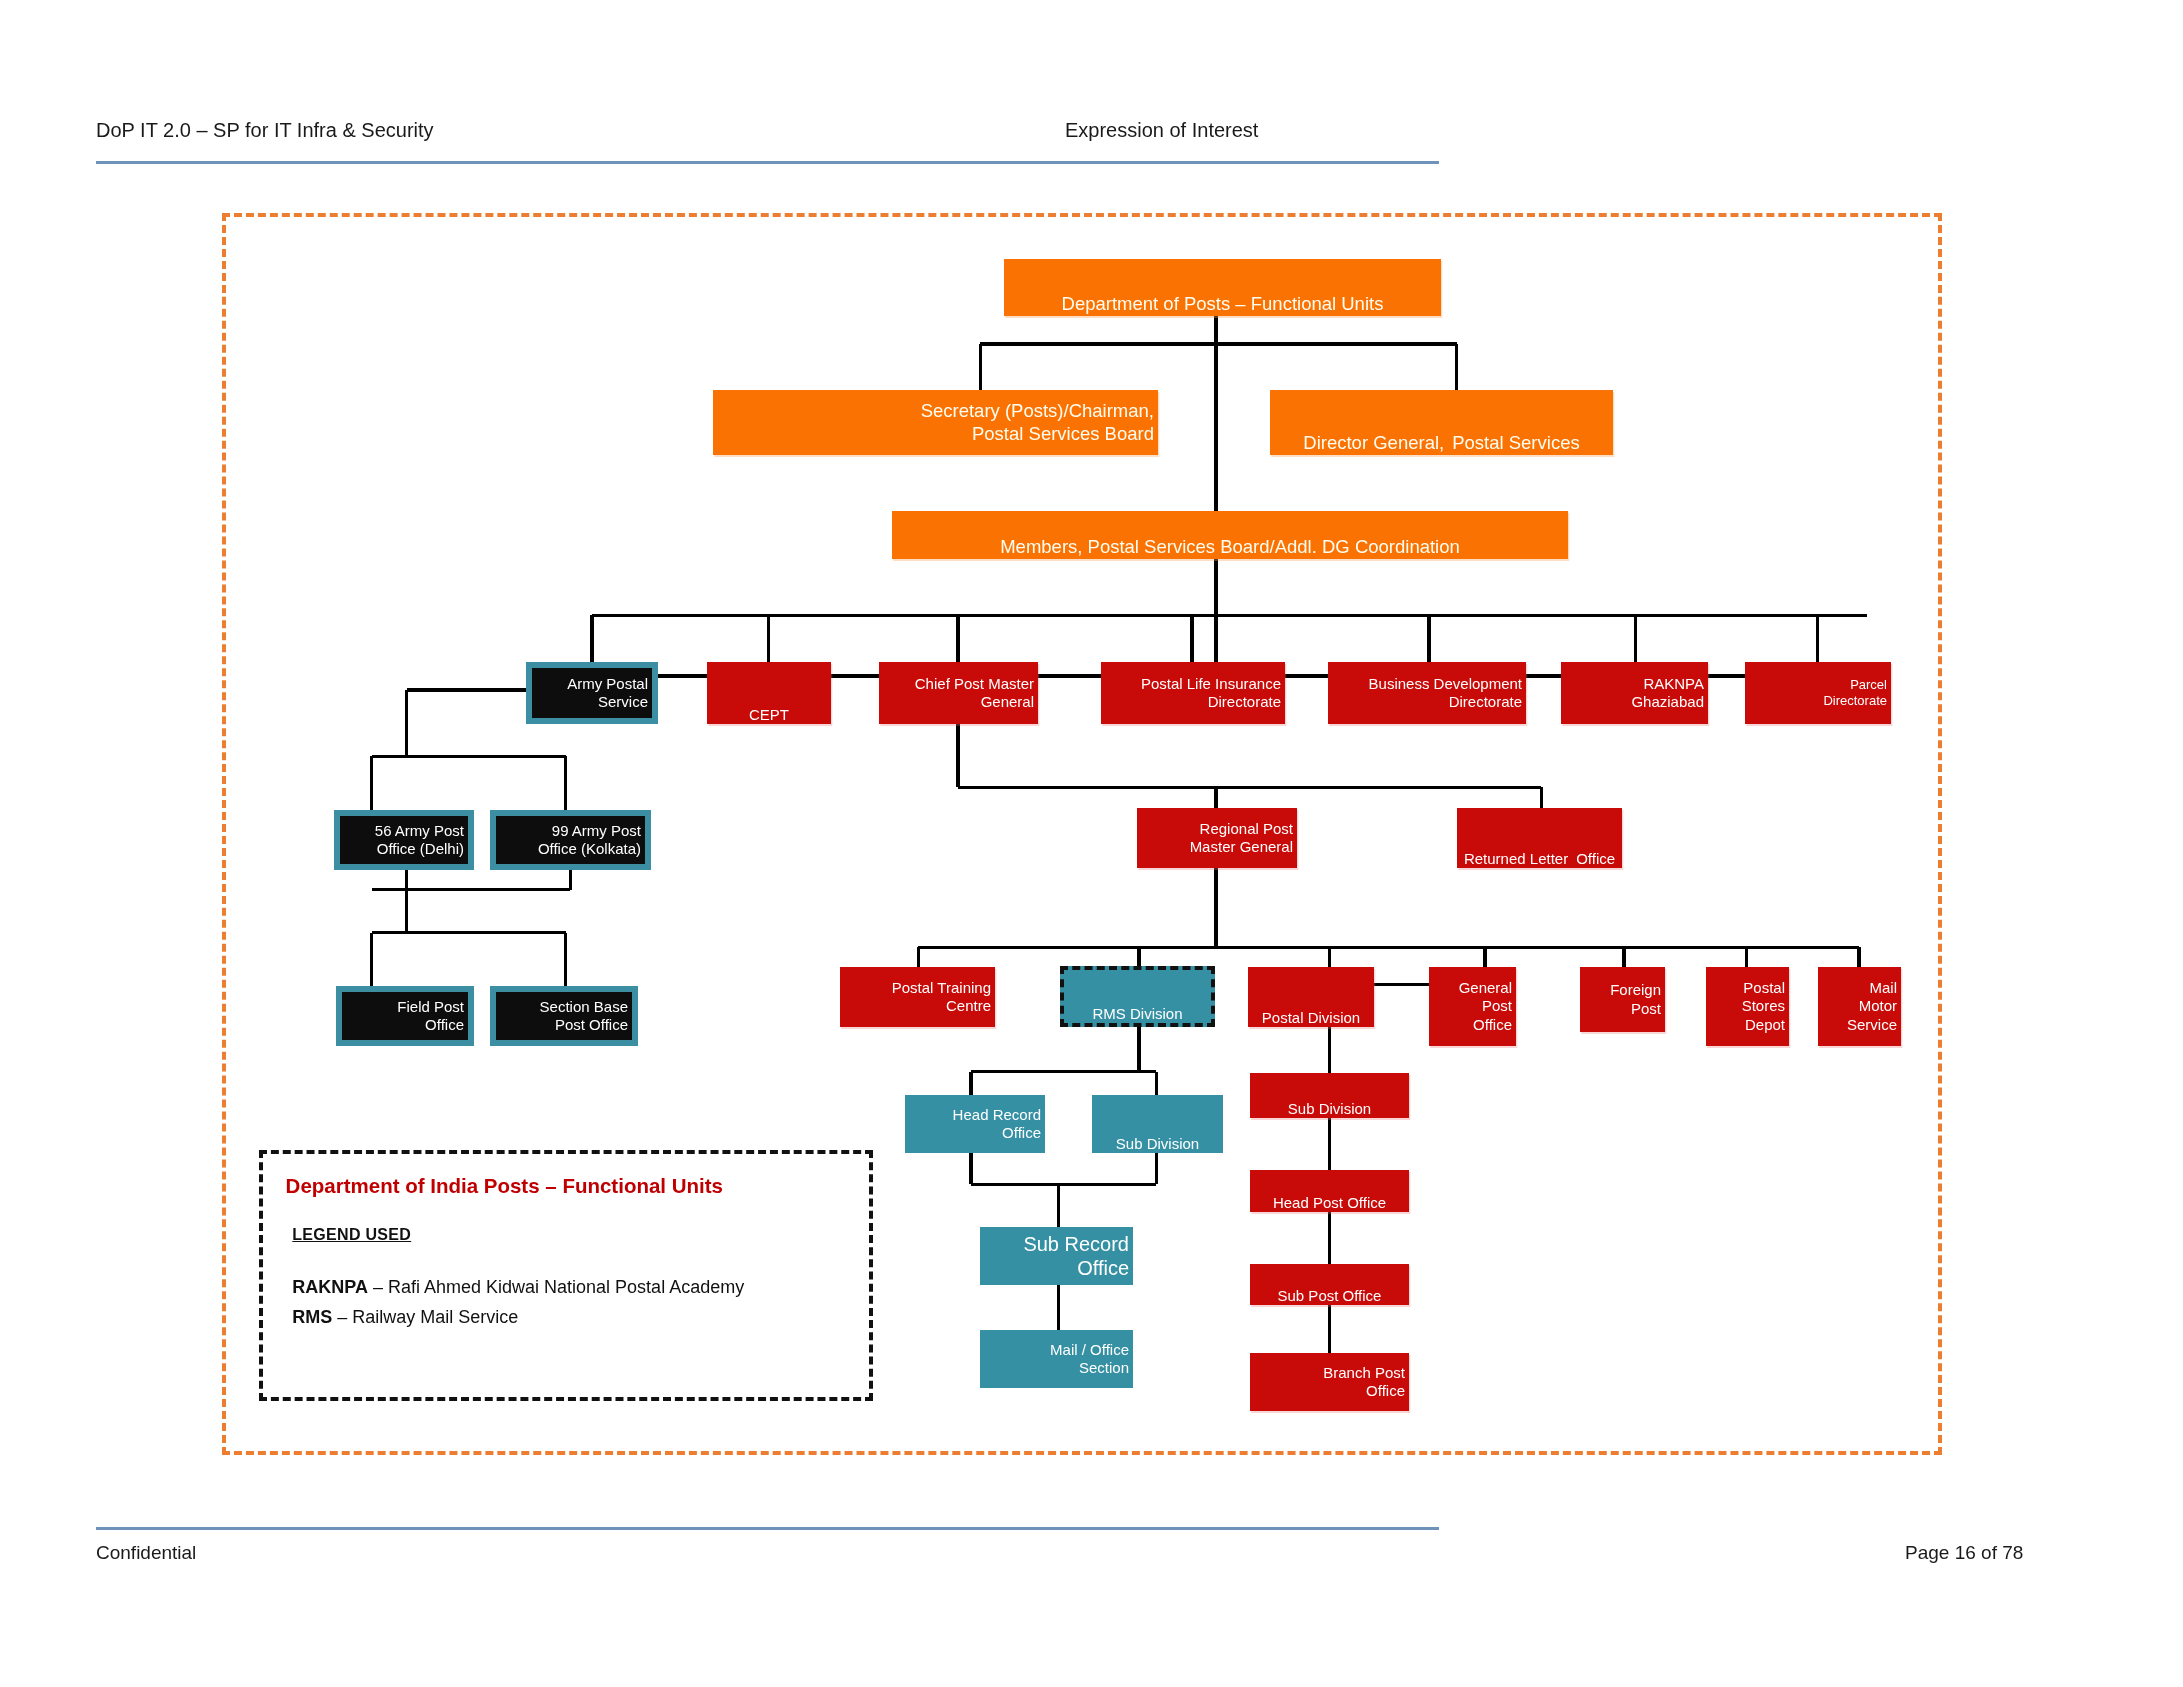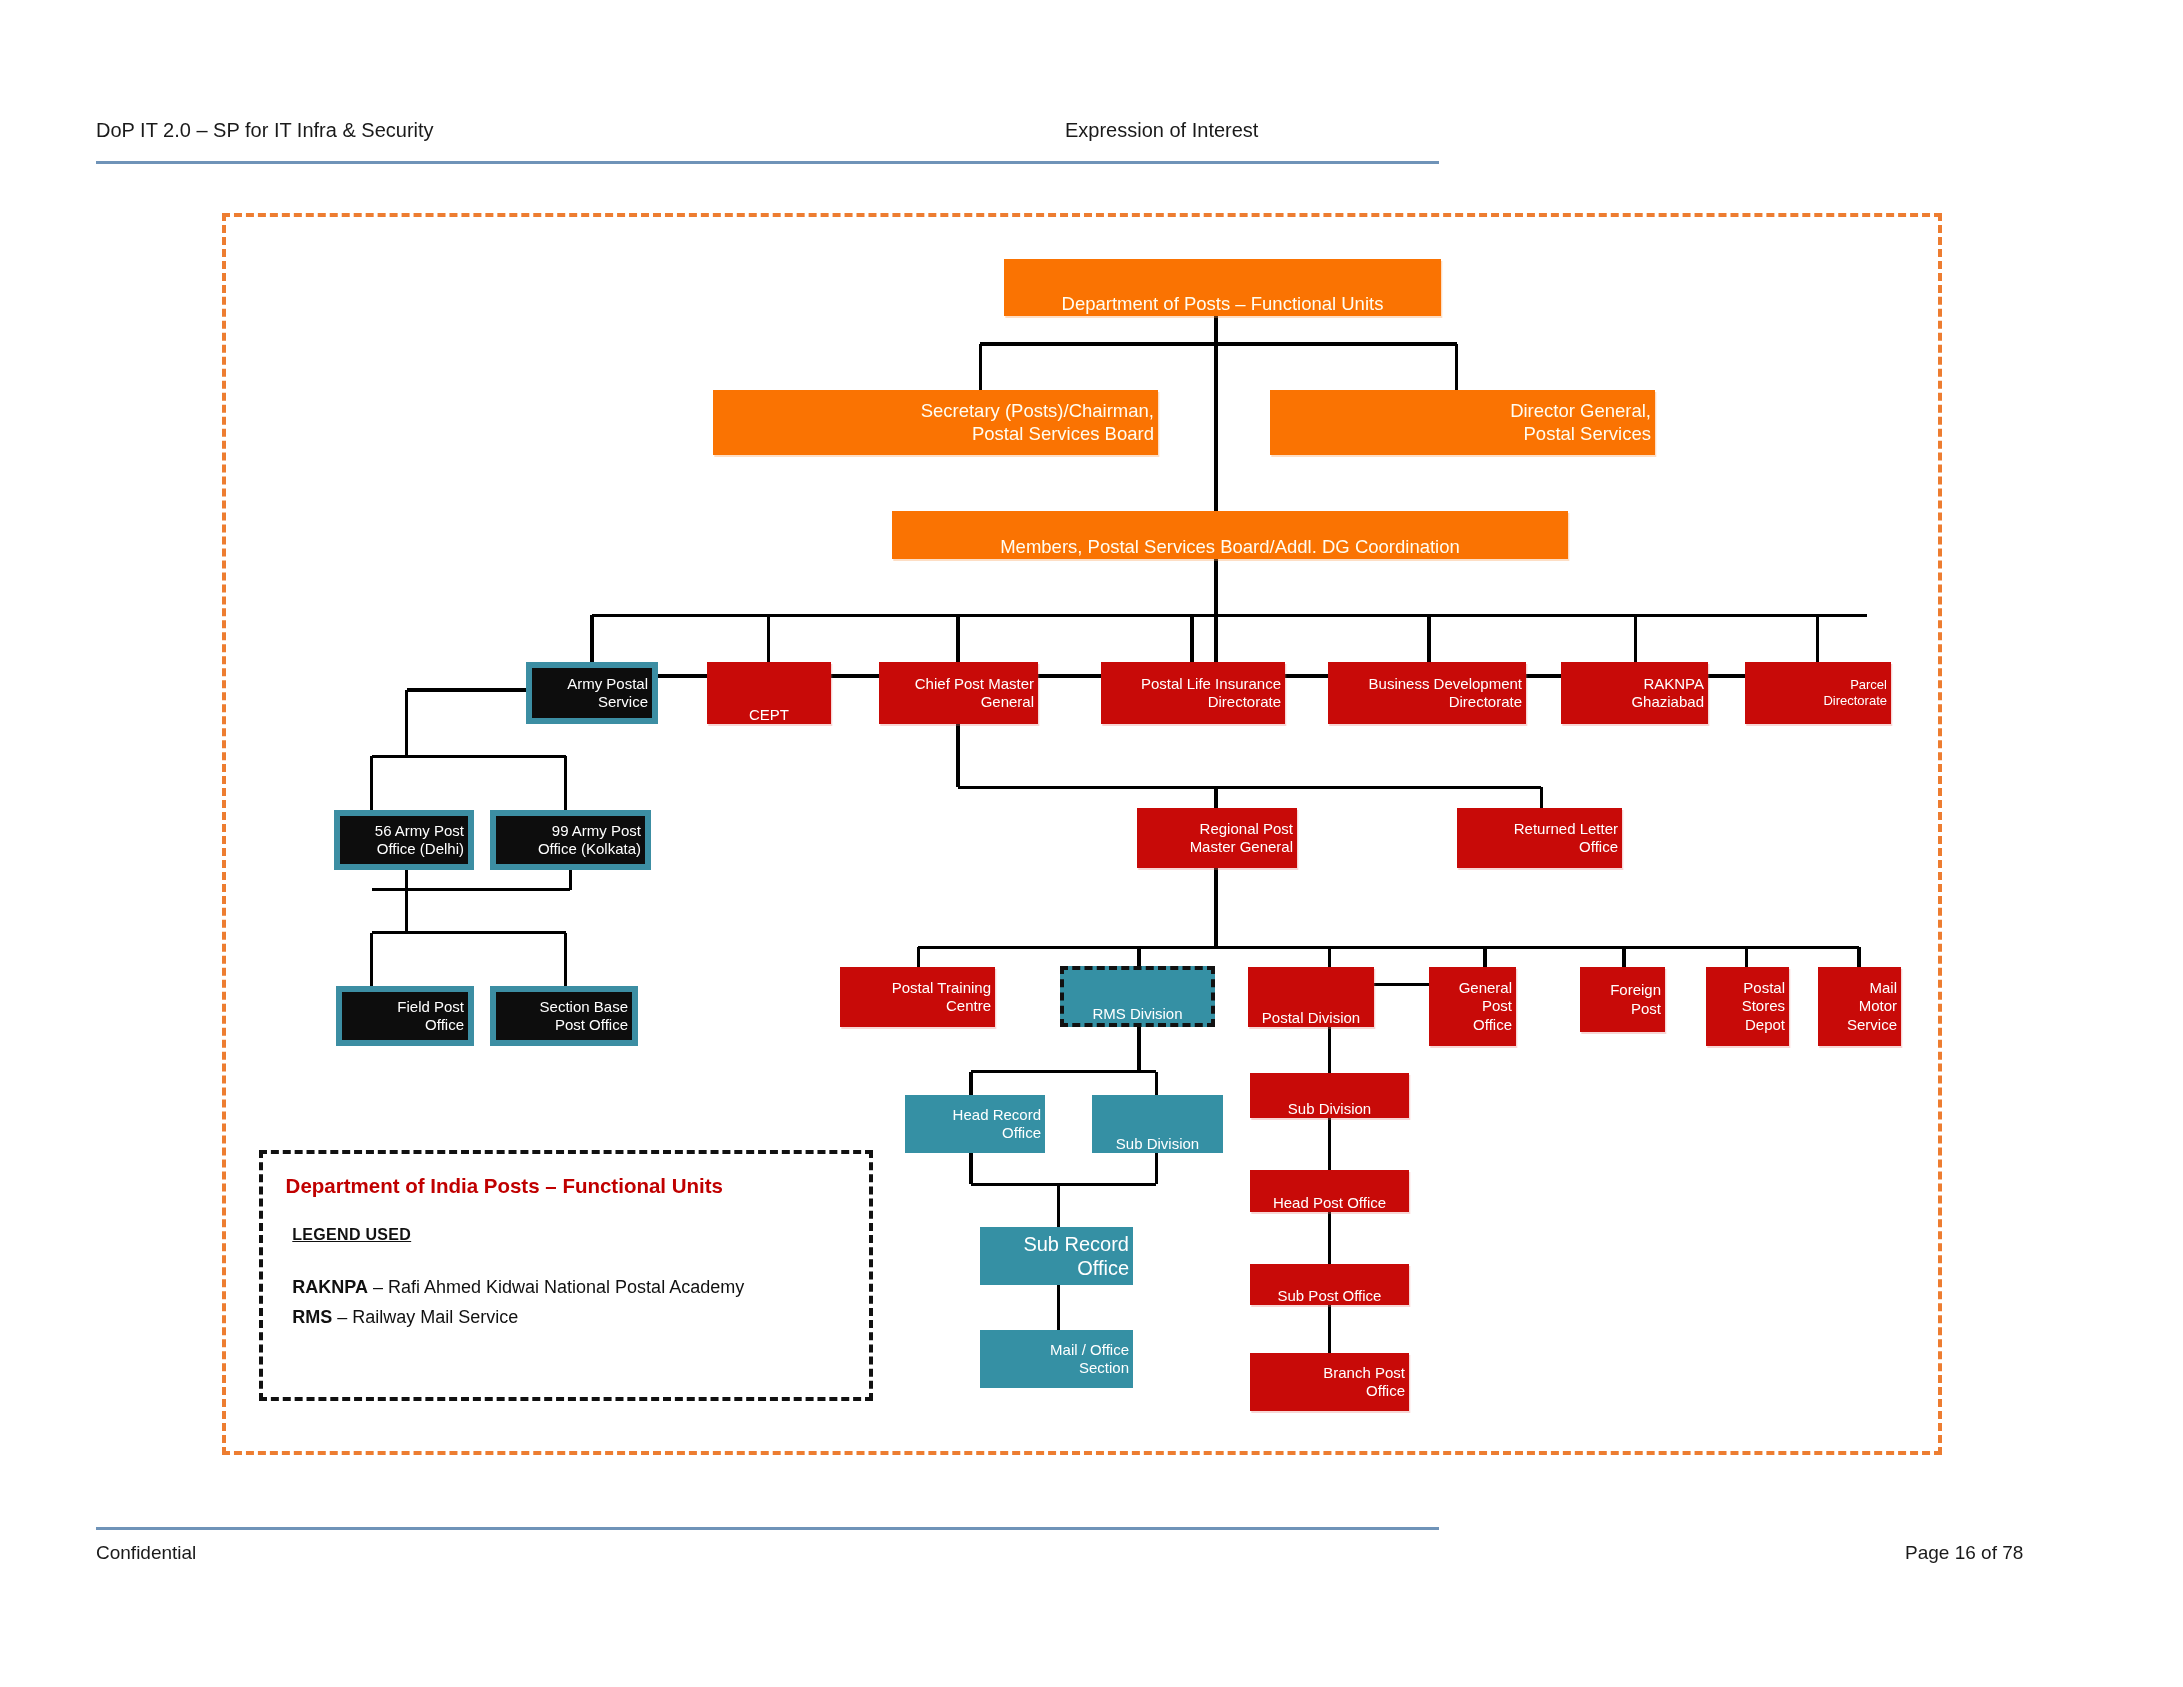--- a/index.html
+++ b/index.html
@@ -280,21 +280,21 @@
     </svg>
 
     <div class="node n-orange" style="left:1004px; top:259px; width:437px; height:57px; font-size:18.5px;">
       <span>Department of Posts – Functional Units</span>
     </div>
 
     <div class="node n-orange" style="left:713px; top:390px; width:445px; height:65px; font-size:18.5px; flex-direction:column;">
       <span>Secretary (Posts)/Chairman,</span>
       <span>Postal Services Board</span>
     </div>
-    <div class="node n-orange" style="left:1270px; top:390px; width:385px; height:65px; font-size:18.5px; flex-direction:column;">
+    <div class="node n-orange" style="left:1270px; top:390px; width:343px; height:65px; font-size:18.5px; ">
       <span>Director General,</span>
       <span>Postal Services</span>
     </div>
 
     <div class="node n-orange" style="left:892px; top:511px; width:676px; height:48px; font-size:18.5px;">
       <span>Members, Postal Services Board/Addl. DG Coordination</span>
     </div>
 
     <div class="node n-black" style="left:526px; top:662px; width:132px; height:62px; font-size:15px; flex-direction:column;">
       <span>Army Postal</span>
@@ -338,21 +338,21 @@
     </div>
     <div class="node n-black" style="left:490px; top:986px; width:148px; height:60px; font-size:15px; flex-direction:column;">
       <span>Section Base</span>
       <span>Post Office</span>
     </div>
 
     <div class="node n-red" style="left:1137px; top:808px; width:160px; height:60px; font-size:15px; flex-direction:column;">
       <span>Regional Post</span>
       <span>Master General</span>
     </div>
-    <div class="node n-red" style="left:1457px; top:808px; width:165px; height:60px; font-size:15px; flex-direction:column;">
+    <div class="node n-red" style="left:1457px; top:808px; width:165px; height:60px; font-size:15px; flex-direction:row;">
       <span>Returned Letter</span>
       <span>Office</span>
     </div>
 
     <div class="node n-red" style="left:840px; top:967px; width:155px; height:60px; font-size:15px; flex-direction:column;">
       <span>Postal Training</span>
       <span>Centre</span>
     </div>
     <div class="node n-teal-dashed" style="left:1060px; top:966px; width:155px; height:61px; font-size:15px;">
       <span>RMS Division</span>

